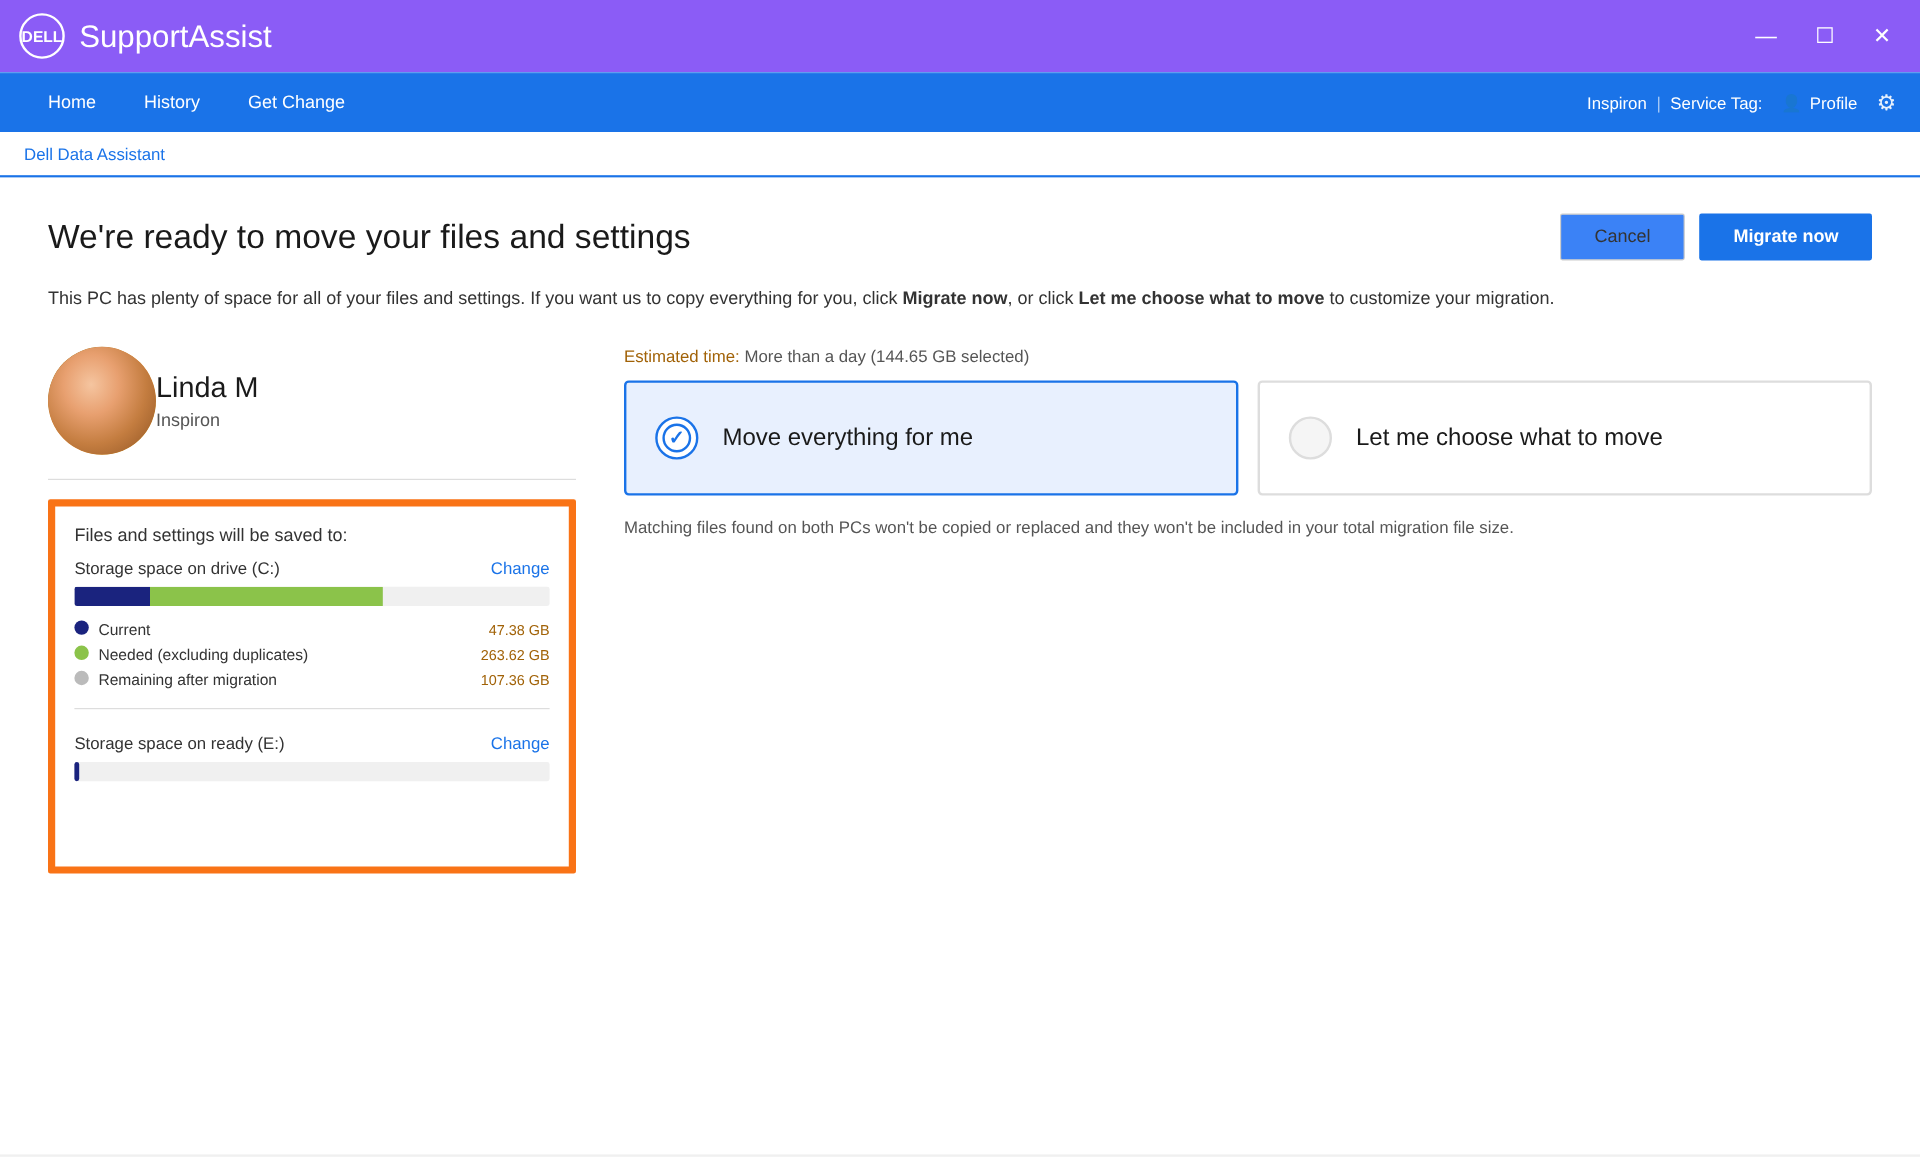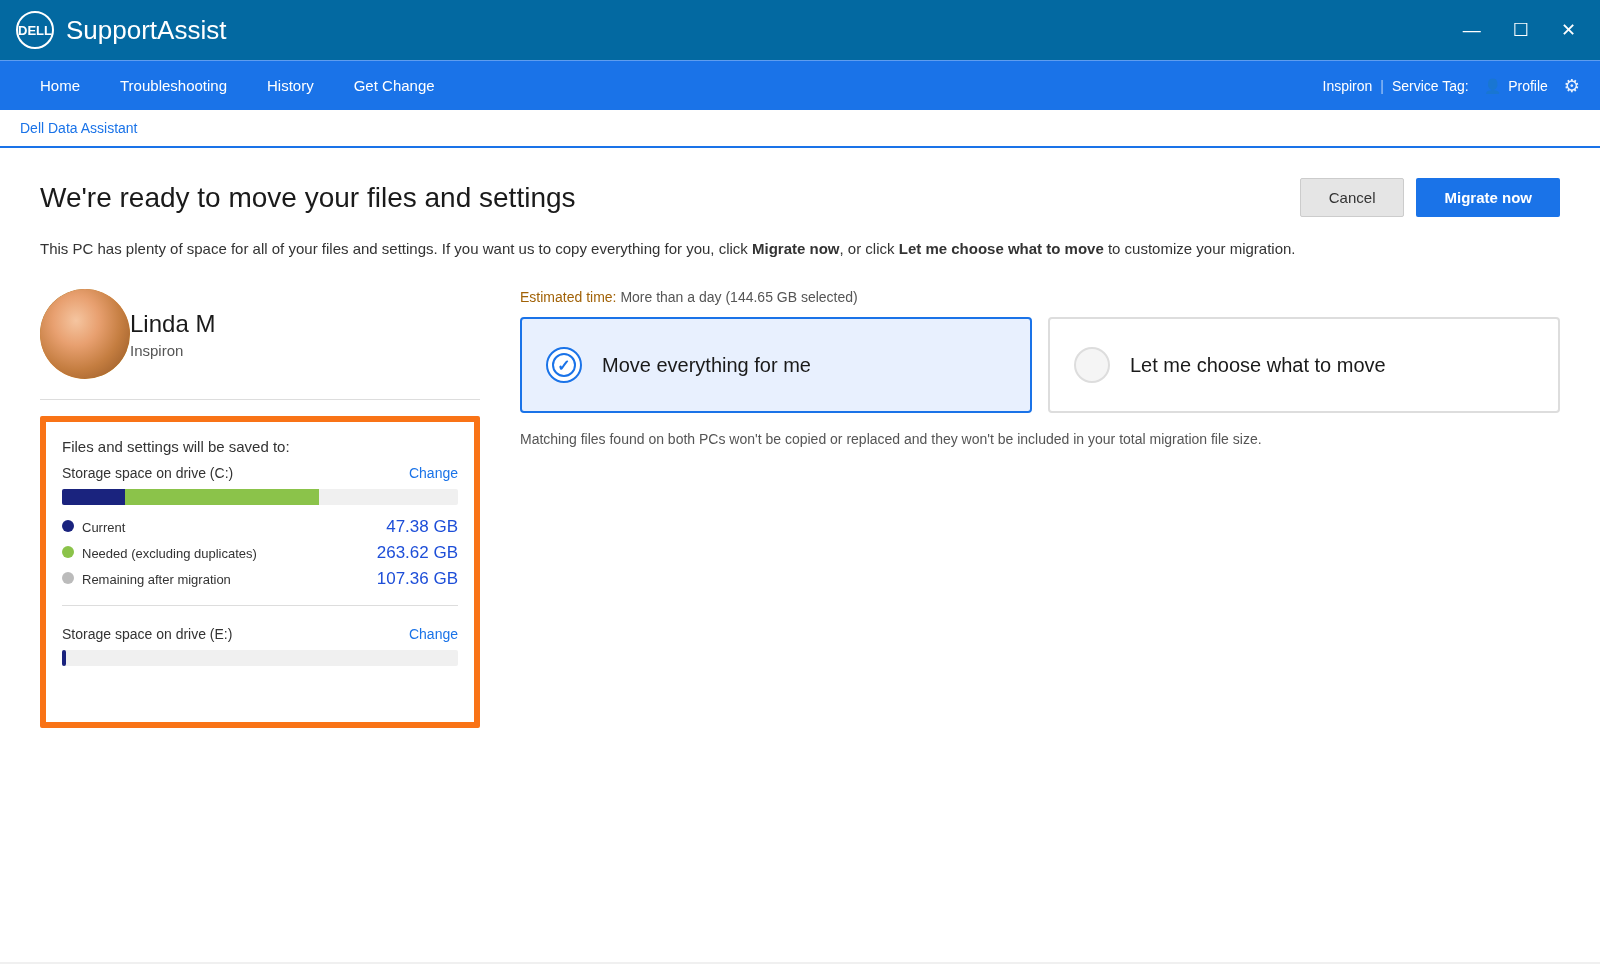--- a/index.html
+++ b/index.html
@@ -1,20 +1,20 @@
 <!DOCTYPE html>
 <html><head>
   <meta charset="utf-8">
   <style>
     * { box-sizing: border-box; margin: 0; padding: 0; }
     body { font-family: 'Segoe UI', Arial, sans-serif; background: #f0f0f0; width: 1600px; height: 964px; overflow: hidden; }
 
     
     .titlebar {
-      background: #0369a1;
+      background: #8b5cf6;
       height: 60px;
       display: flex;
       align-items: center;
       padding: 0 16px;
       color: white;
     }
     .dell-logo {
       width: 38px; height: 38px;
       border: 2px solid white;
       border-radius: 50%;
@@ -78,21 +78,21 @@
       align-items: center;
       justify-content: space-between;
       margin-bottom: 20px;
     }
     .page-title { font-size: 28px; font-weight: 300; color: #1a1a1a; }
 
     .header-actions { display: flex; gap: 12px; }
     .btn-cancel {
       padding: 10px 28px;
       border: 1px solid #ccc;
-      background: #e5e5e5;
+      background: #3b82f6;
       color: #333;
       font-size: 15px;
       cursor: pointer;
       border-radius: 2px;
     }
     .btn-migrate {
       padding: 10px 28px;
       border: none;
       background: #1a73e8;
       color: white;
@@ -183,21 +183,21 @@
     .legend { margin-top: 4px; }
     .legend-item {
       display: flex; justify-content: space-between; align-items: center;
       margin-bottom: 6px; font-size: 13px; color: #333;
     }
     .legend-dot { width: 12px; height: 12px; border-radius: 50%; margin-right: 8px; }
     .dot-current { background: #1a237e; }
     .dot-needed { background: #8bc34a; }
     .dot-remaining { background: #bbb; }
     .legend-left { display: flex; align-items: flex-start; }
-    .legend-value { font-size: 17px; color: #1d4ed8; }
+    .legend-value { font-size: 12px; color: #a16207; }
 
     
     .right-panel { flex: 1; }
 
     .estimated-time {
       font-size: 14px;
       margin-bottom: 12px;
       color: #555;
     }
     .est-label { font-weight: 400; color: #a16207; }
@@ -271,21 +271,20 @@
   <div class="window-controls">
     <button class="win-btn">—</button>
     <button class="win-btn">☐</button>
     <button class="win-btn">✕</button>
   </div>
 </div>
 
 <div class="navbar">
   <div class="nav-items">
     <a class="nav-item">Home</a>
-    <a class="nav-item">Troubleshooting</a>
     <a class="nav-item">History</a>
     <a class="nav-item">Get Change</a>
   </div>
   <div class="nav-right">
     <div class="nav-device">
       <span>Inspiron</span>
       <span class="nav-sep">|</span>
       <span>Service Tag:</span>
     </div>
     <div class="nav-profile">
@@ -363,21 +362,21 @@
                 <span>Remaining after migration</span>
               </div>
               <span class="legend-value">107.36 GB</span>
             </div>
           </div>
 
           <hr class="divider">
 
           <div class="second-drive">
             <div class="storage-drive-header">
-              <span class="drive-name">Storage space on drive (E:)</span>
+              <span class="drive-name">Storage space on ready (E:)</span>
               <span class="change-link">Change</span>
             </div>
             <div class="second-drive-bar">
               <div class="second-drive-bar-fill"></div>
             </div>
           </div>
         </div>
       </div>
     </div>
 

